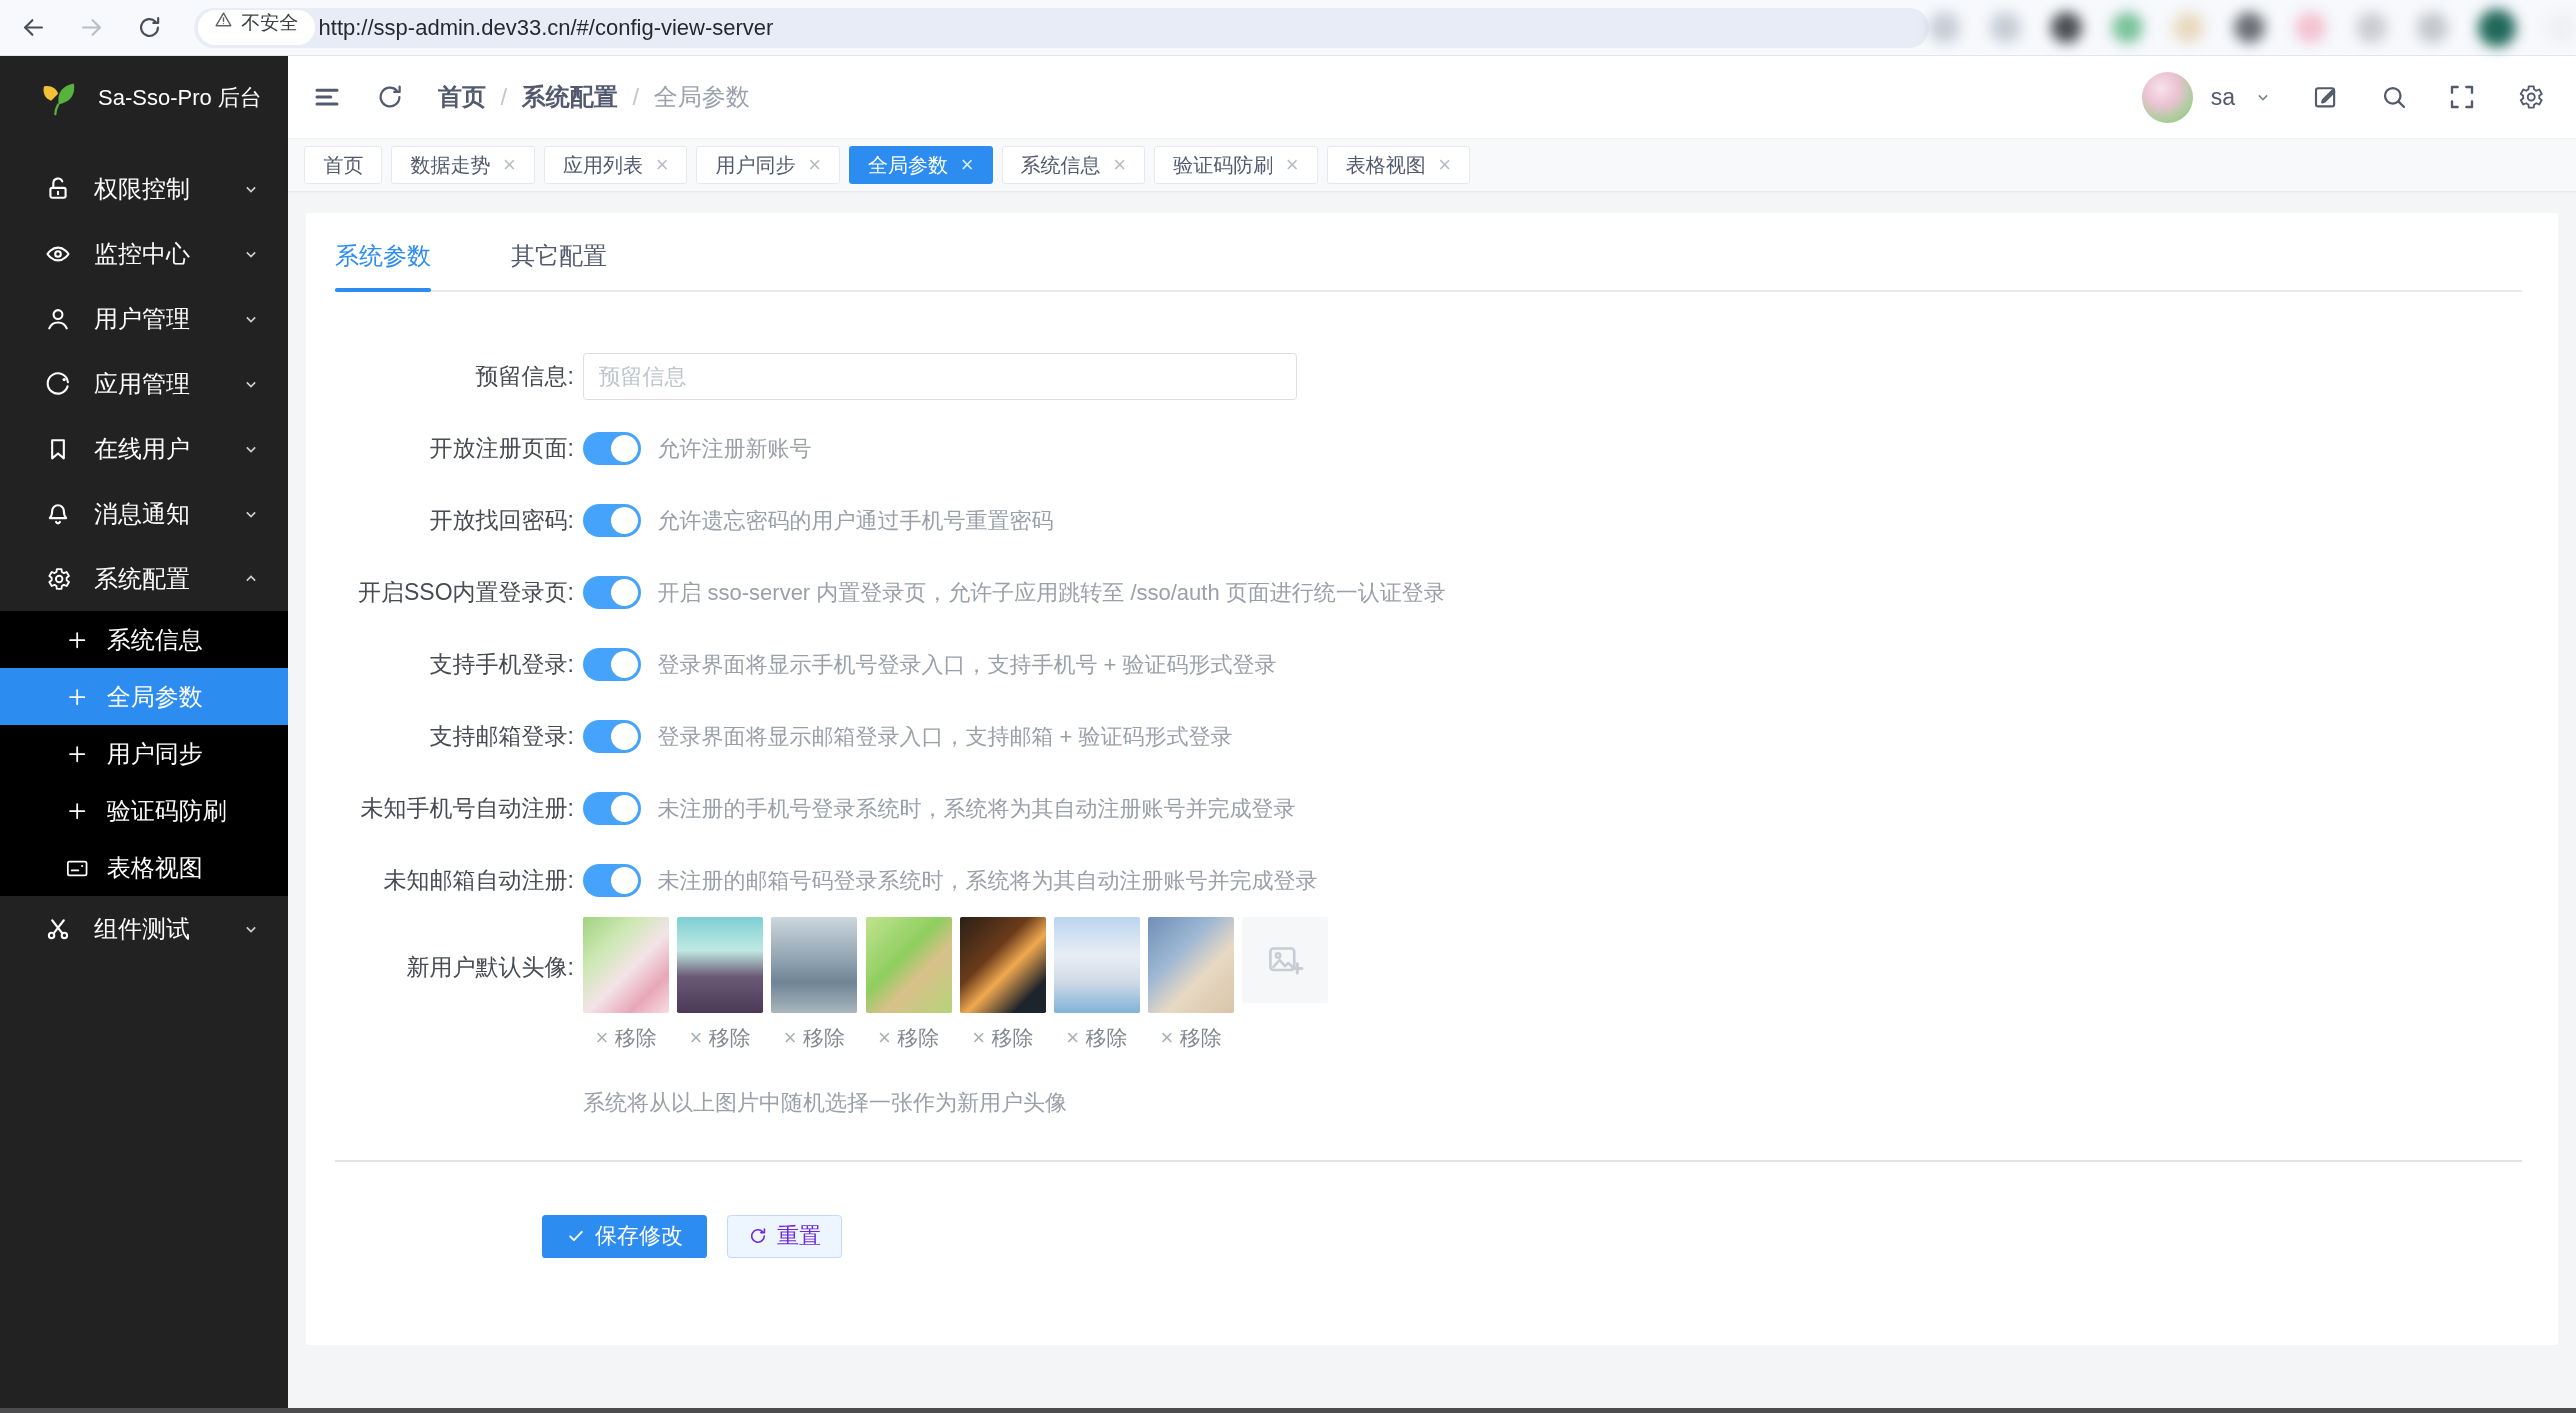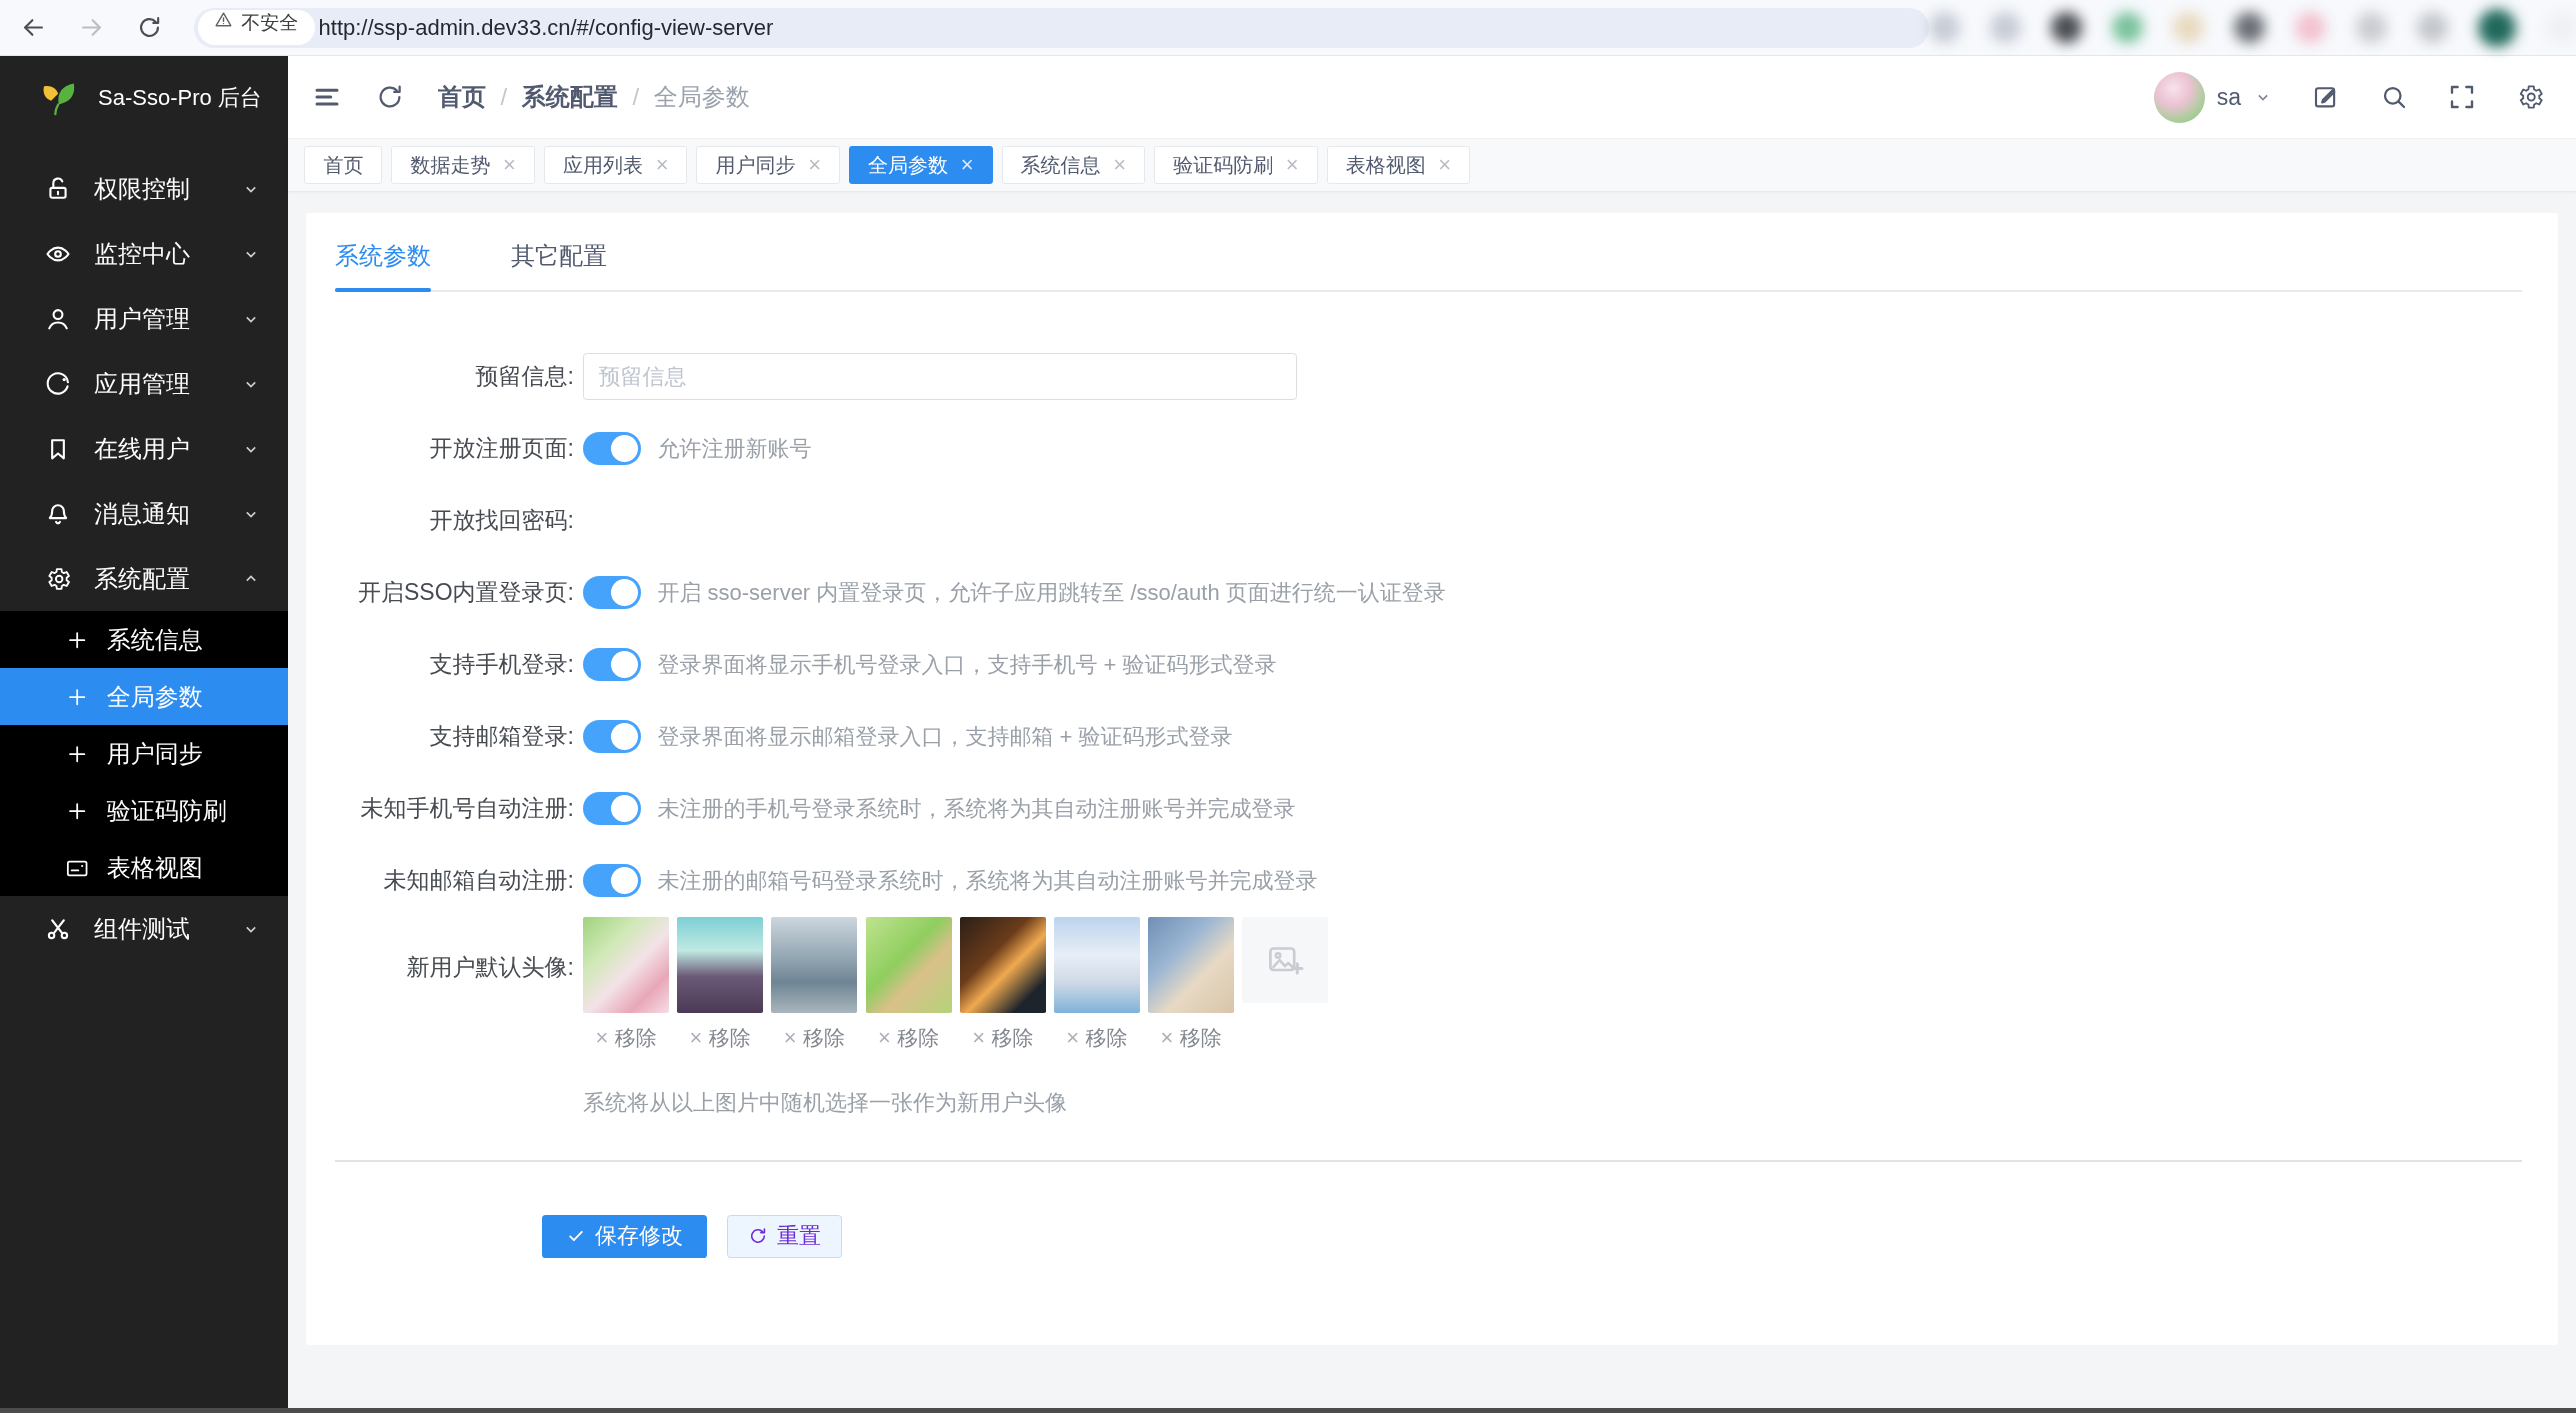--- a/index.html
+++ b/index.html
@@ -42,21 +42,21 @@
   
   .main { flex:1; display:flex; flex-direction:column; min-width:0; background:#f4f5f7; }
   .hdr { height:83px; background:#fff; display:flex; align-items:center; padding:0 31px 0 24px; border-bottom:0.9px solid #f0f1f3; }
   .hico { width:30px; height:30px; color:#515a6e; cursor:pointer; flex:none; }
   .hdr-left { display:flex; align-items:center; gap:33px; }
   .crumbs { display:flex; align-items:center; gap:14.6px; font-size:24px; }
   .crumb-strong { color:#515a6e; font-weight:600; cursor:pointer; }
   .crumb-muted { color:#9aa2ad; }
   .crumb-sep { color:#c3c8d0; font-weight:400; }
   .hdr-right { margin-left:auto; display:flex; align-items:center; gap:38px; }
-  .user-wrap { display:flex; align-items:center; gap:12px; cursor:pointer; }
+  .user-wrap { display:flex; align-items:center; gap:18px; cursor:pointer; }
   .uavatar { width:51px; height:51px; border-radius:50%; flex:none; }
   .uname { font-size:23px; color:#515a6e; }
   .chev-sm { width:20px; height:20px; color:#808695; }
 
   
   .tabstrip { height:53px; background:#f8f9fb; border-bottom:0.9px solid #e7e9ee; box-shadow:0 1.8px 2.7px rgba(0,0,0,0.03); display:flex; align-items:center; padding-left:16.4px; gap:9px; }
   .chip { height:38px; background:#fff; border:0.9px solid #e6e8ec; border-radius:2.7px; display:inline-flex; align-items:center; gap:12.7px; padding:0 18px; font-size:20px; color:#515a6e; cursor:pointer; white-space:nowrap; }
   .chip .x { color:#b7bcc5; font-size:22px; line-height:1; }
   .chip.active { background:#2d8cf0; border-color:#2d8cf0; color:#fff; }
   .chip.active .x { color:#d9ebfd; }
@@ -373,20 +373,26 @@
             <div class="fctrl">
               <span class="switch">
                   <span class="knob"></span>
                 </span>
               <span class="fdesc">允许注册新账号</span>
             </div>
           </div>
 
           <div class="frow">
             <div class="flabel">开放找回密码:</div>
+            <div class="fctrl">
+              <span class="switch">
+                  <span class="knob"></span>
+                </span>
+              <span class="fdesc">允许遗忘密码的用户通过手机号重置密码</span>
+            </div>
           </div>
 
           <div class="frow">
             <div class="flabel">开启SSO内置登录页:</div>
             <div class="fctrl">
               <span class="switch">
                   <span class="knob"></span>
                 </span>
               <span class="fdesc">开启 sso-server 内置登录页，允许子应用跳转至 /sso/auth 页面进行统一认证登录</span>
             </div>

